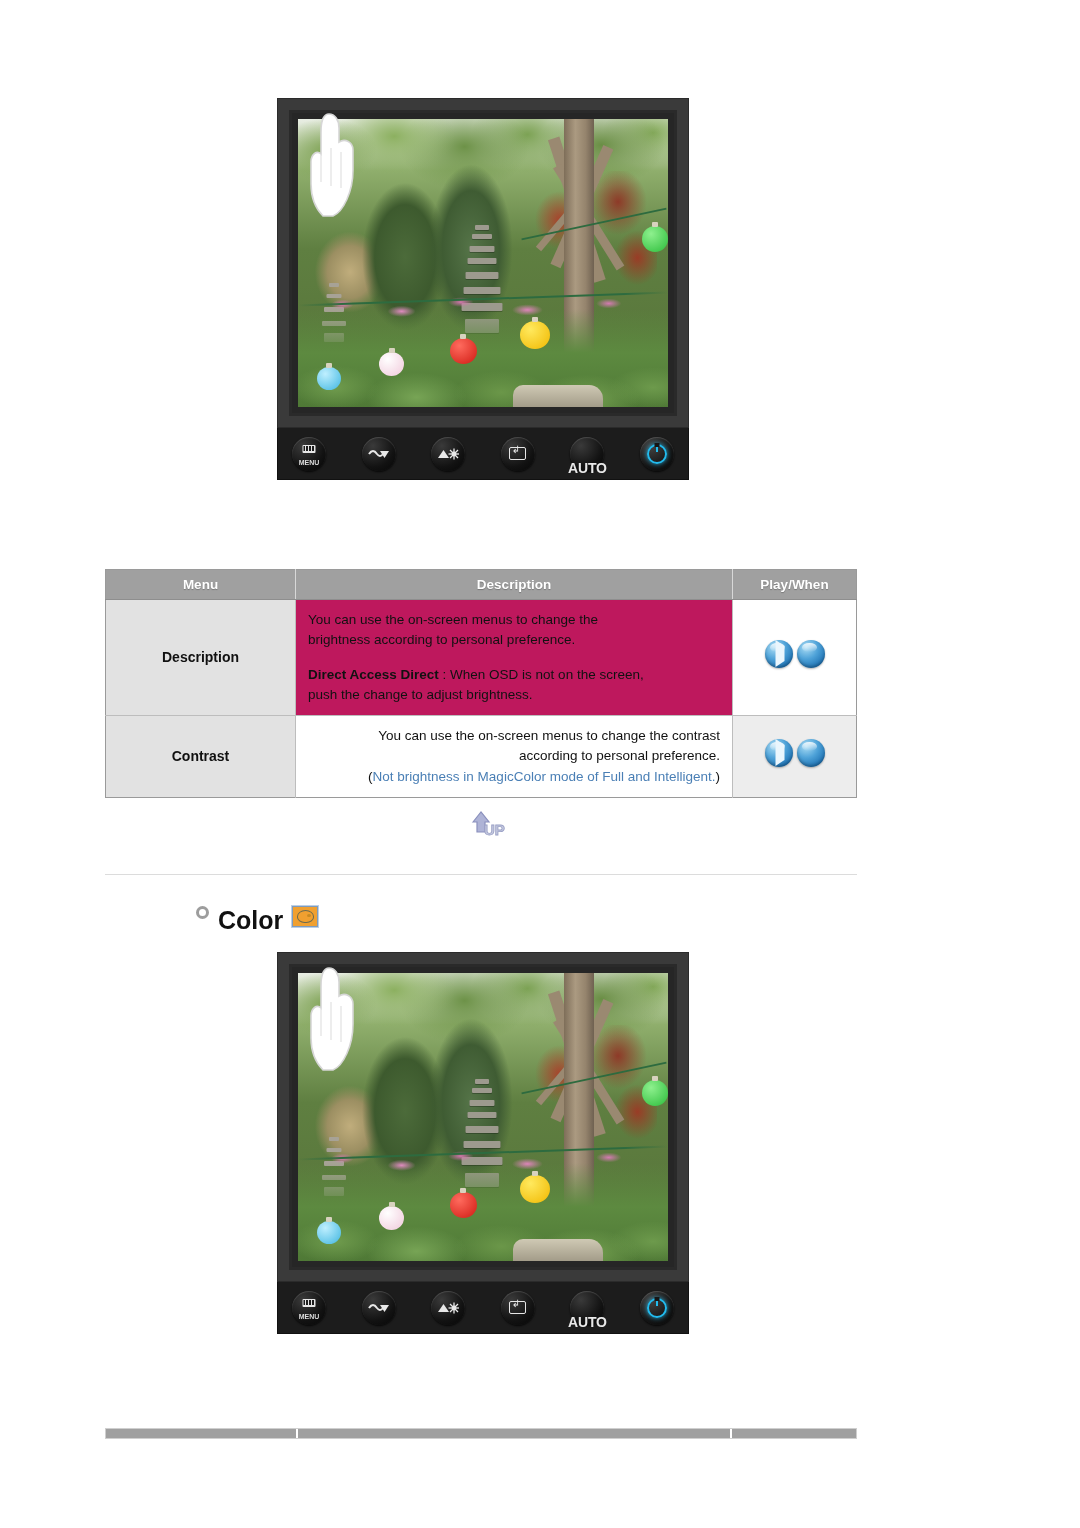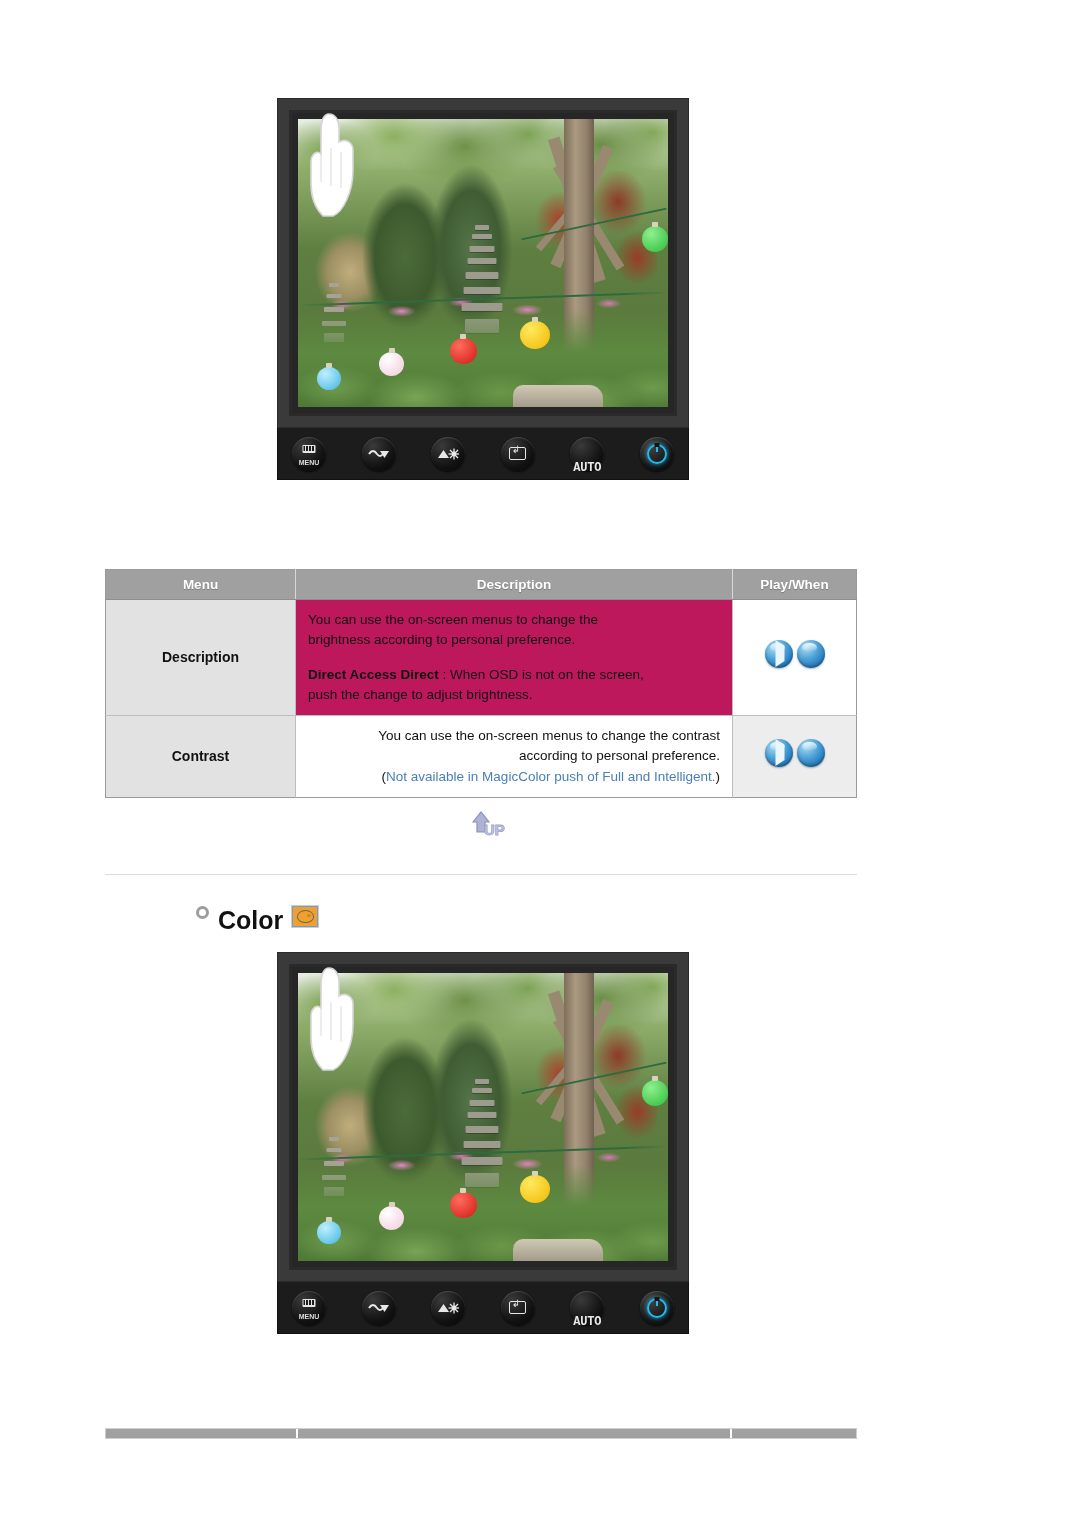--- a/index.html
+++ b/index.html
@@ -181,25 +181,25 @@
   .mon-btn {
     width: 34px; height: 34px; border-radius: 50%;
     background: radial-gradient(circle at 32% 26%, #3a3a3a 0%, #121212 62%, #050505 100%);
     box-shadow: inset 0 1px 1px rgba(255,255,255,.16), 0 1px 2px rgba(0,0,0,.8);
     position: relative;
     display: flex; align-items: center; justify-content: center;
     flex: 0 0 auto;
   }
   .mon-btn .glyph {
     color: #e8e8e8;
-    font-size: 12px;
+    font-size: 14px;
     font-weight: bold;
     line-height: 1;
     letter-spacing: -0.2px;
-    font-family: Liberation Mono, monospace;
+    font-family: Liberation Sans, sans-serif;
     margin-top: 28px;
   }
   .mon-btn .label-menu {
     position: absolute; bottom: 5px; left: 0; right: 0;
     text-align: center; font-size: 7px; color: #dcdcdc; font-weight: bold;
   }
   .mon-btn .menu-bars {
     position: absolute; top: 8px; left: 50%; transform: translateX(-50%);
     width: 13px; height: 8px; background: #e6e6e6;
     border-radius: 1px;
@@ -509,21 +509,21 @@
               <span class="sym"><span class="sq"></span></span>
             </span>
         </span>
       </td>
     </tr>
     <tr class="alt">
       <td class="menu-cell">Contrast</td>
       <td class="desc-cell">
         <div>You can use the on-screen menus to change the contrast</div>
         <div>according to personal preference.</div>
-        <div><span>(</span><span class="note-blue">Not available in MagicColor push of Full and Intelligent.</span><span>)</span></div>
+        <div><span>(</span><span class="note-blue">Not brightness in MagicColor mode of Full and Intelligent.</span><span>)</span></div>
       </td>
       <td class="play-cell">
         <span class="pp-wrap">
           <span class="pp">
               <span class="sym"><span class="tri"></span></span>
             </span>
           <span class="pp">
               <span class="sym"><span class="sq"></span></span>
             </span>
         </span>

